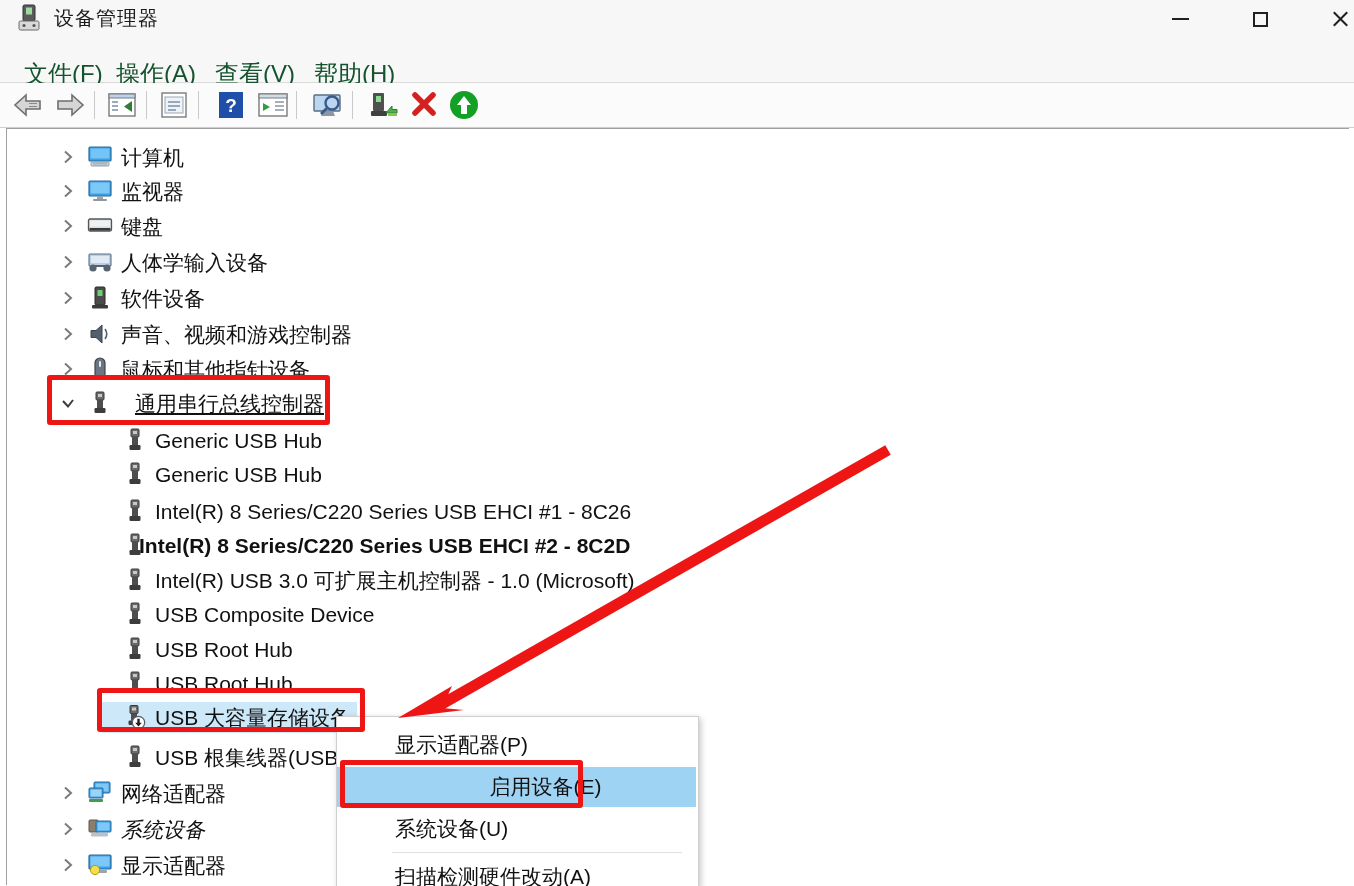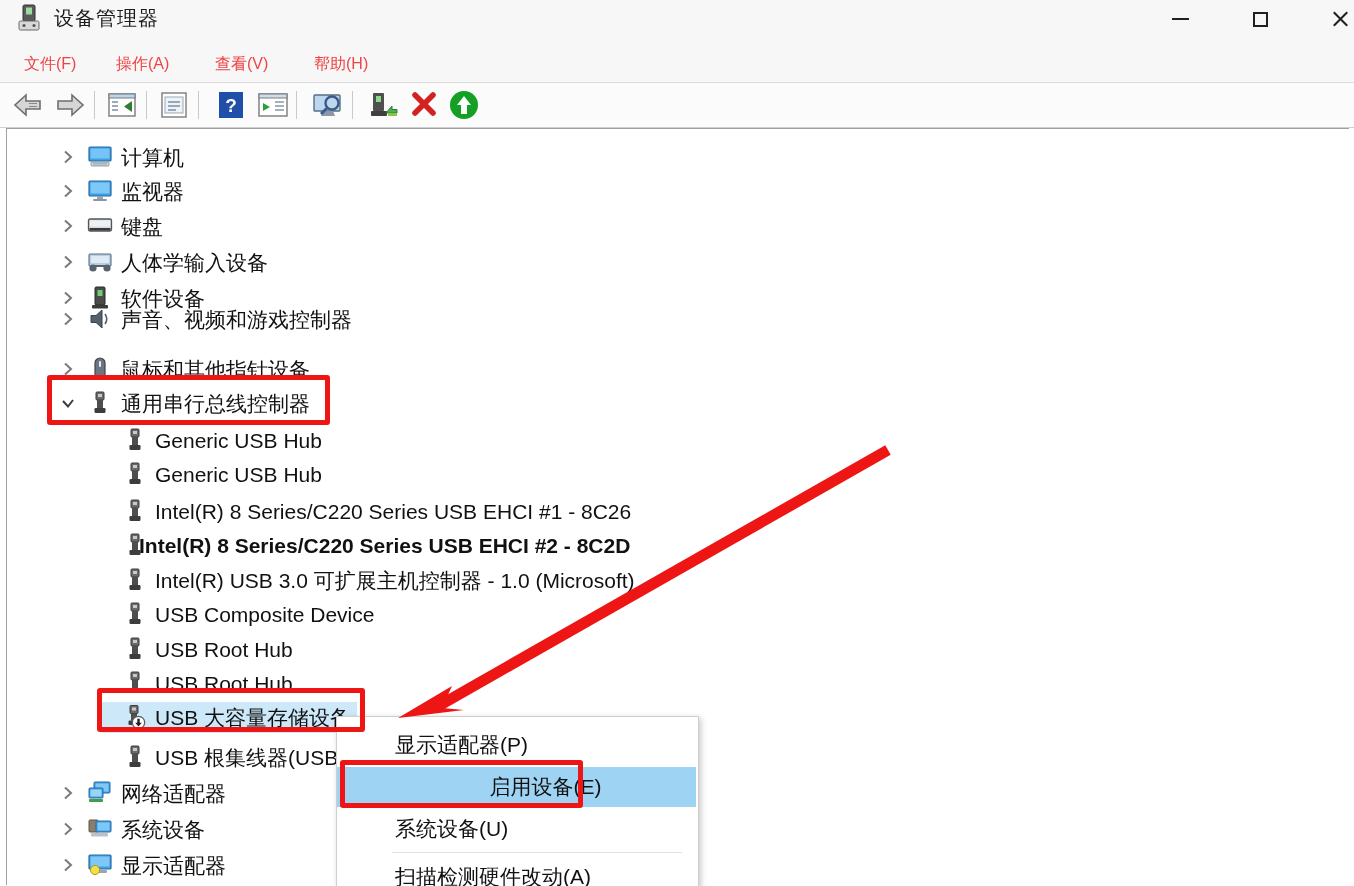--- a/index.html
+++ b/index.html
@@ -40,22 +40,22 @@
   }
   .close-glyph:before{transform:rotate(45deg);}
   .close-glyph:after{transform:rotate(-45deg);}
 
   
   #menubar{
     position:absolute;left:0;top:38px;width:1354px;height:44px;
     background:#f7f7f7;border-bottom:1px solid #dcdcdc;
   }
   .menu-item{
-    position:absolute;top:4px;height:44px;line-height:44px;
-    font-size:16px;color:#ef4444;white-space:nowrap;padding:0 6px;
+    position:absolute;top:14px;height:44px;line-height:44px;
+    font-size:24px;color:#14532d;white-space:nowrap;padding:0 6px;
   }
 
   
   #toolbar{
     position:absolute;left:0;top:83px;width:1354px;height:44px;
     background:#fbfbfb;border-bottom:1px solid #cfcfcf;
   }
   .tb-btn{position:absolute;top:4px;width:36px;height:36px;}
   .tb-sep{position:absolute;top:8px;width:1px;height:28px;background:#c9c9c9;}
 
@@ -277,21 +277,21 @@
         <span class="chev" style="left: 52px; top: 7px;"><svg width="18" height="18" viewBox="0 0 18 18">
             <path d="M6 3.5 L12 9 L6 14.5" fill="none" stroke="#7a7a7a" stroke-width="2"></path>
           </svg></span>
         <span class="ic" style="left: 80px; top: 3px;"><svg width="26" height="26" viewBox="0 0 26 26">
             <rect x="8" y="2" width="10" height="18" rx="1.2" fill="#4b4b4b" stroke="#2a2a2a" stroke-width="1"></rect>
             <rect x="10.5" y="5" width="5" height="6" rx="0.6" fill="#6ed06e"></rect>
             <rect x="5" y="20" width="16" height="3.5" rx="1" fill="#3a3a3a"></rect>
           </svg></span>
         <span class="lbl" style="left: 114px;">软件设备</span>
       </div>
-      <div class="row" style="top: 174px;">
+      <div class="row" style="top: 189px;">
         <span class="chev" style="left: 52px; top: 7px;"><svg width="18" height="18" viewBox="0 0 18 18">
             <path d="M6 3.5 L12 9 L6 14.5" fill="none" stroke="#7a7a7a" stroke-width="2"></path>
           </svg></span>
         <span class="ic" style="left: 80px; top: 3px;"><svg width="26" height="26" viewBox="0 0 26 26">
             <path d="M4 9.5 L9 9.5 L15 4 L15 22 L9 16.5 L4 16.5 Z" fill="#53606d" stroke="#39434e" stroke-width="1"></path>
             <path d="M18 8 Q21.5 13 18 18" stroke="#53606d" stroke-width="1.6" fill="none"></path>
           </svg></span>
         <span class="lbl" style="left: 114px;">声音、视频和游戏控制器</span>
       </div>
       <div class="row" style="top: 224px;">
@@ -307,21 +307,21 @@
       <div class="row" style="top: 258px;">
         <span class="chev" style="left: 52px; top: 7px;"><svg width="18" height="18" viewBox="0 0 18 18">
             <path d="M4 7 L9 12.5 L14 6" fill="none" stroke="#3b3b3b" stroke-width="2"></path>
           </svg></span>
         <span class="ic" style="left: 80px; top: 3px;"><svg width="26" height="26" viewBox="0 0 26 26">
             <rect x="9" y="2" width="8" height="8" rx="1" fill="#6a6a6a" stroke="#3a3a3a" stroke-width="1"></rect>
             <rect x="11" y="4" width="4" height="3" fill="#c9c9c9"></rect>
             <rect x="10" y="10" width="6" height="8" fill="#4e4e4e"></rect>
             <rect x="7.5" y="18" width="11" height="5" rx="1.2" fill="#3d3d3d"></rect>
           </svg></span>
-        <span class="lbl" style="left: 114px;">通用串行总线控制器</span>
+        <span class="lbl" style="left: 128px; text-decoration: underline;">通用串行总线控制器</span>
       </div>
       <div class="row" style="top: 295px;">
         <span class="ic" style="left: 115px; top: 3px;"><svg width="26" height="26" viewBox="0 0 26 26">
             <rect x="9" y="2" width="8" height="8" rx="1" fill="#6a6a6a" stroke="#3a3a3a" stroke-width="1"></rect>
             <rect x="11" y="4" width="4" height="3" fill="#c9c9c9"></rect>
             <rect x="10" y="10" width="6" height="8" fill="#4e4e4e"></rect>
             <rect x="7.5" y="18" width="11" height="5" rx="1.2" fill="#3d3d3d"></rect>
           </svg></span>
         <span class="lbl" style="left: 148px;">Generic USB Hub</span>
       </div>
@@ -415,21 +415,21 @@
           </svg></span>
         <span class="ic" style="left: 80px; top: 3px;"><svg width="26" height="26" viewBox="0 0 26 26">
             <rect x="7" y="2" width="16" height="11" rx="1" fill="#3aa0e8" stroke="#2b6a9e" stroke-width="1"></rect>
             <rect x="8.5" y="3.5" width="13" height="8" fill="#7ec8f7"></rect>
             <rect x="2" y="8" width="14" height="10" rx="1" fill="#3aa0e8" stroke="#2b6a9e" stroke-width="1"></rect>
             <rect x="3.5" y="9.5" width="11" height="7" fill="#9ad5f8"></rect>
             <rect x="2" y="19" width="14" height="3" rx="1" fill="#3f9d4f"></rect>
           </svg></span>
         <span class="lbl" style="left: 114px;">网络适配器</span>
       </div>
-      <div class="row" style="top: 684px;">
+      <div class="row" style="top: 684px; font-style: italic;">
         <span class="chev" style="left: 52px; top: 7px;"><svg width="18" height="18" viewBox="0 0 18 18">
             <path d="M6 3.5 L12 9 L6 14.5" fill="none" stroke="#7a7a7a" stroke-width="2"></path>
           </svg></span>
         <span class="ic" style="left: 80px; top: 3px;"><svg width="26" height="26" viewBox="0 0 26 26">
             <rect x="2" y="4" width="9" height="12" rx="1" fill="#8a7f6e" stroke="#5e564a" stroke-width="1"></rect>
             <rect x="9" y="5" width="15" height="11" rx="1" fill="#3aa0e8" stroke="#2b6a9e" stroke-width="1"></rect>
             <rect x="10.5" y="6.5" width="12" height="8" fill="#7ec8f7"></rect>
             <rect x="4" y="17" width="17" height="3.5" rx="1" fill="#b9c2cb"></rect>
           </svg></span>
         <span class="lbl" style="left: 114px;">系统设备</span>

